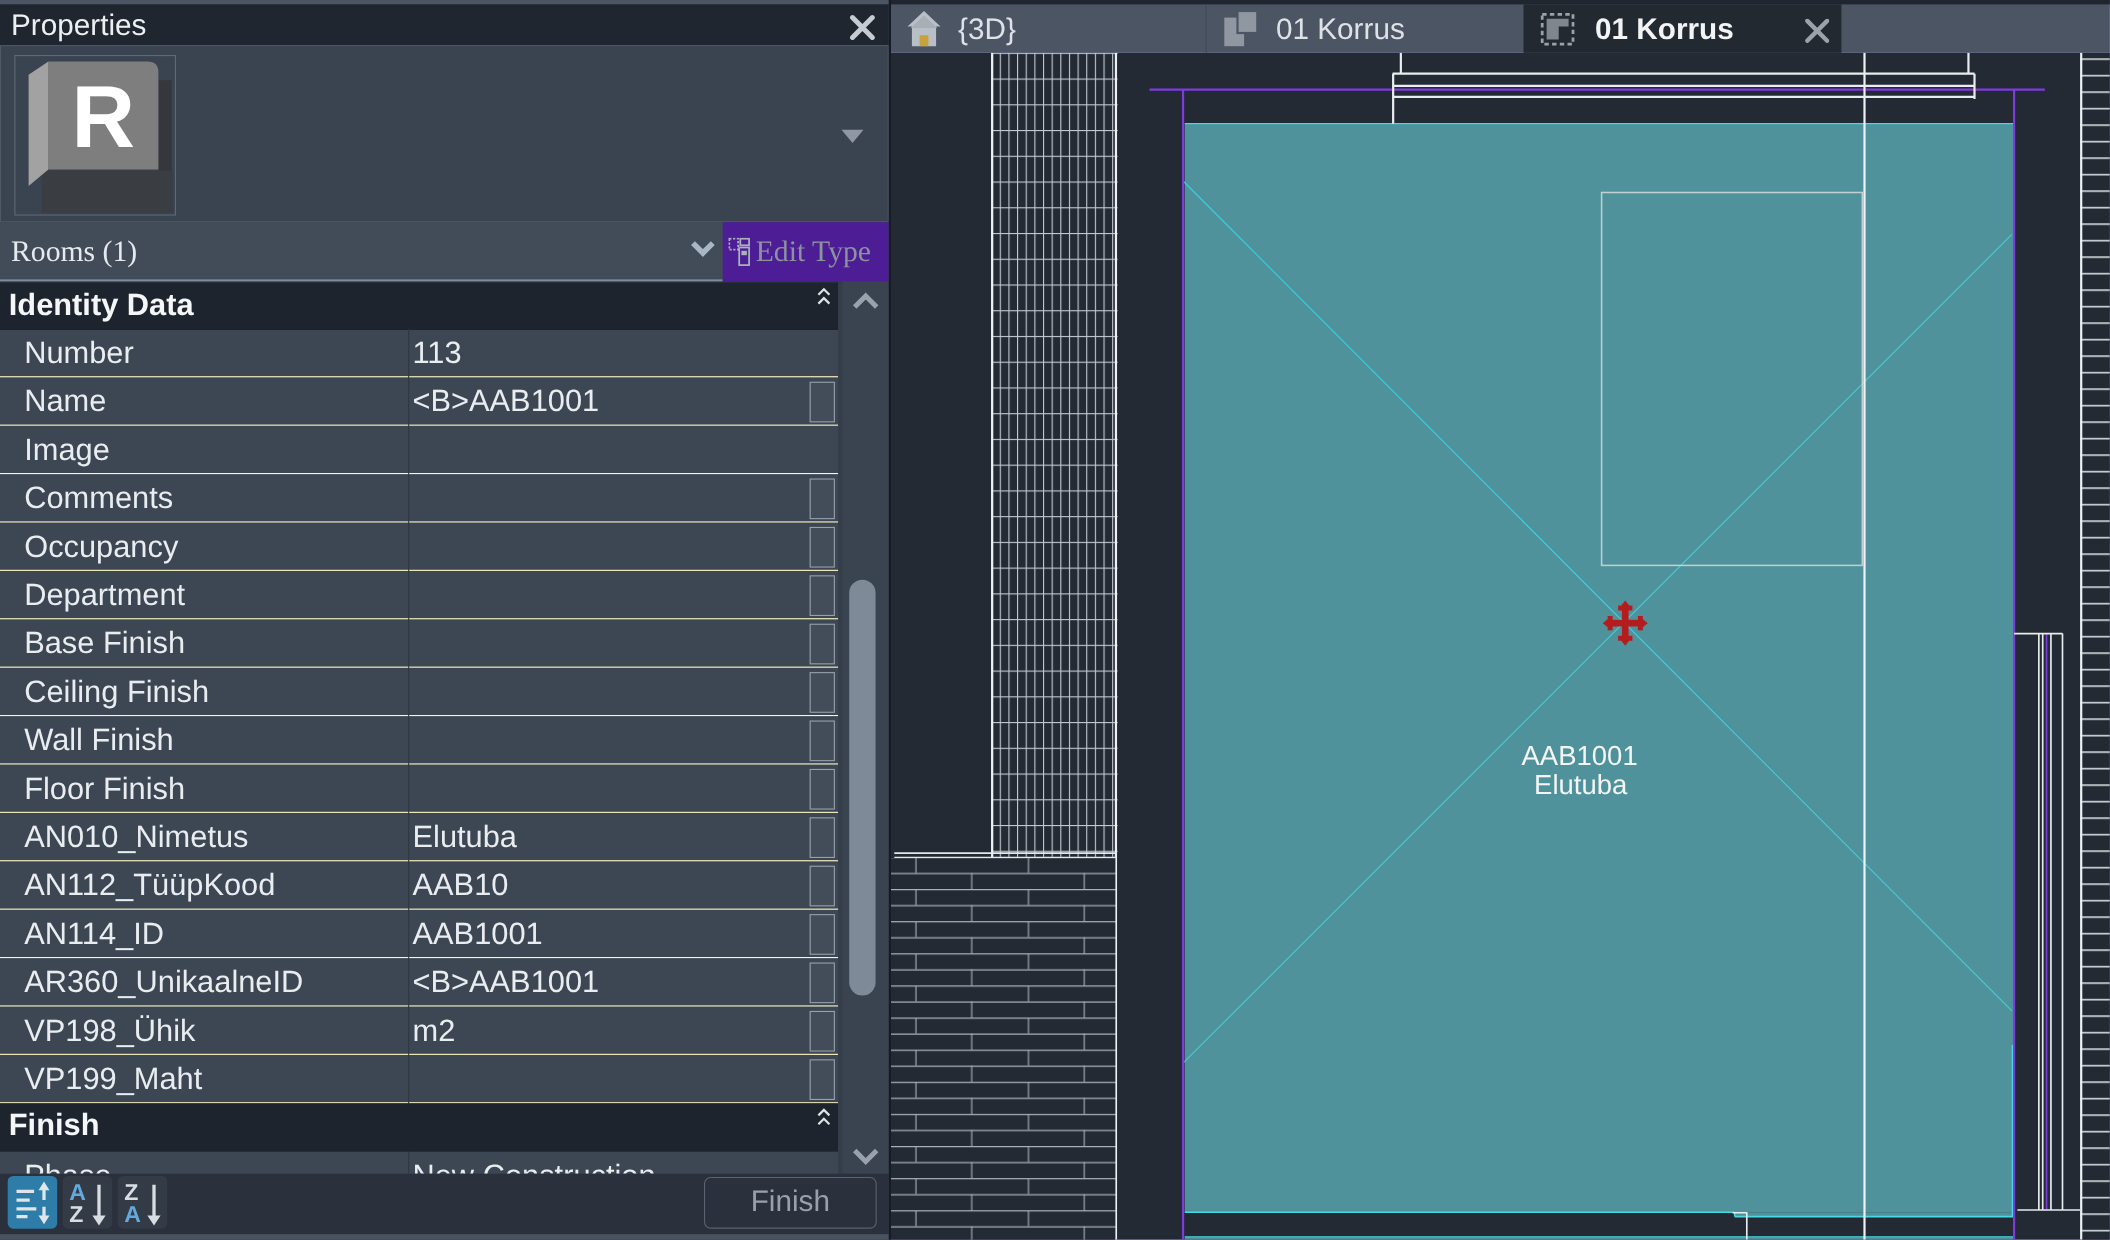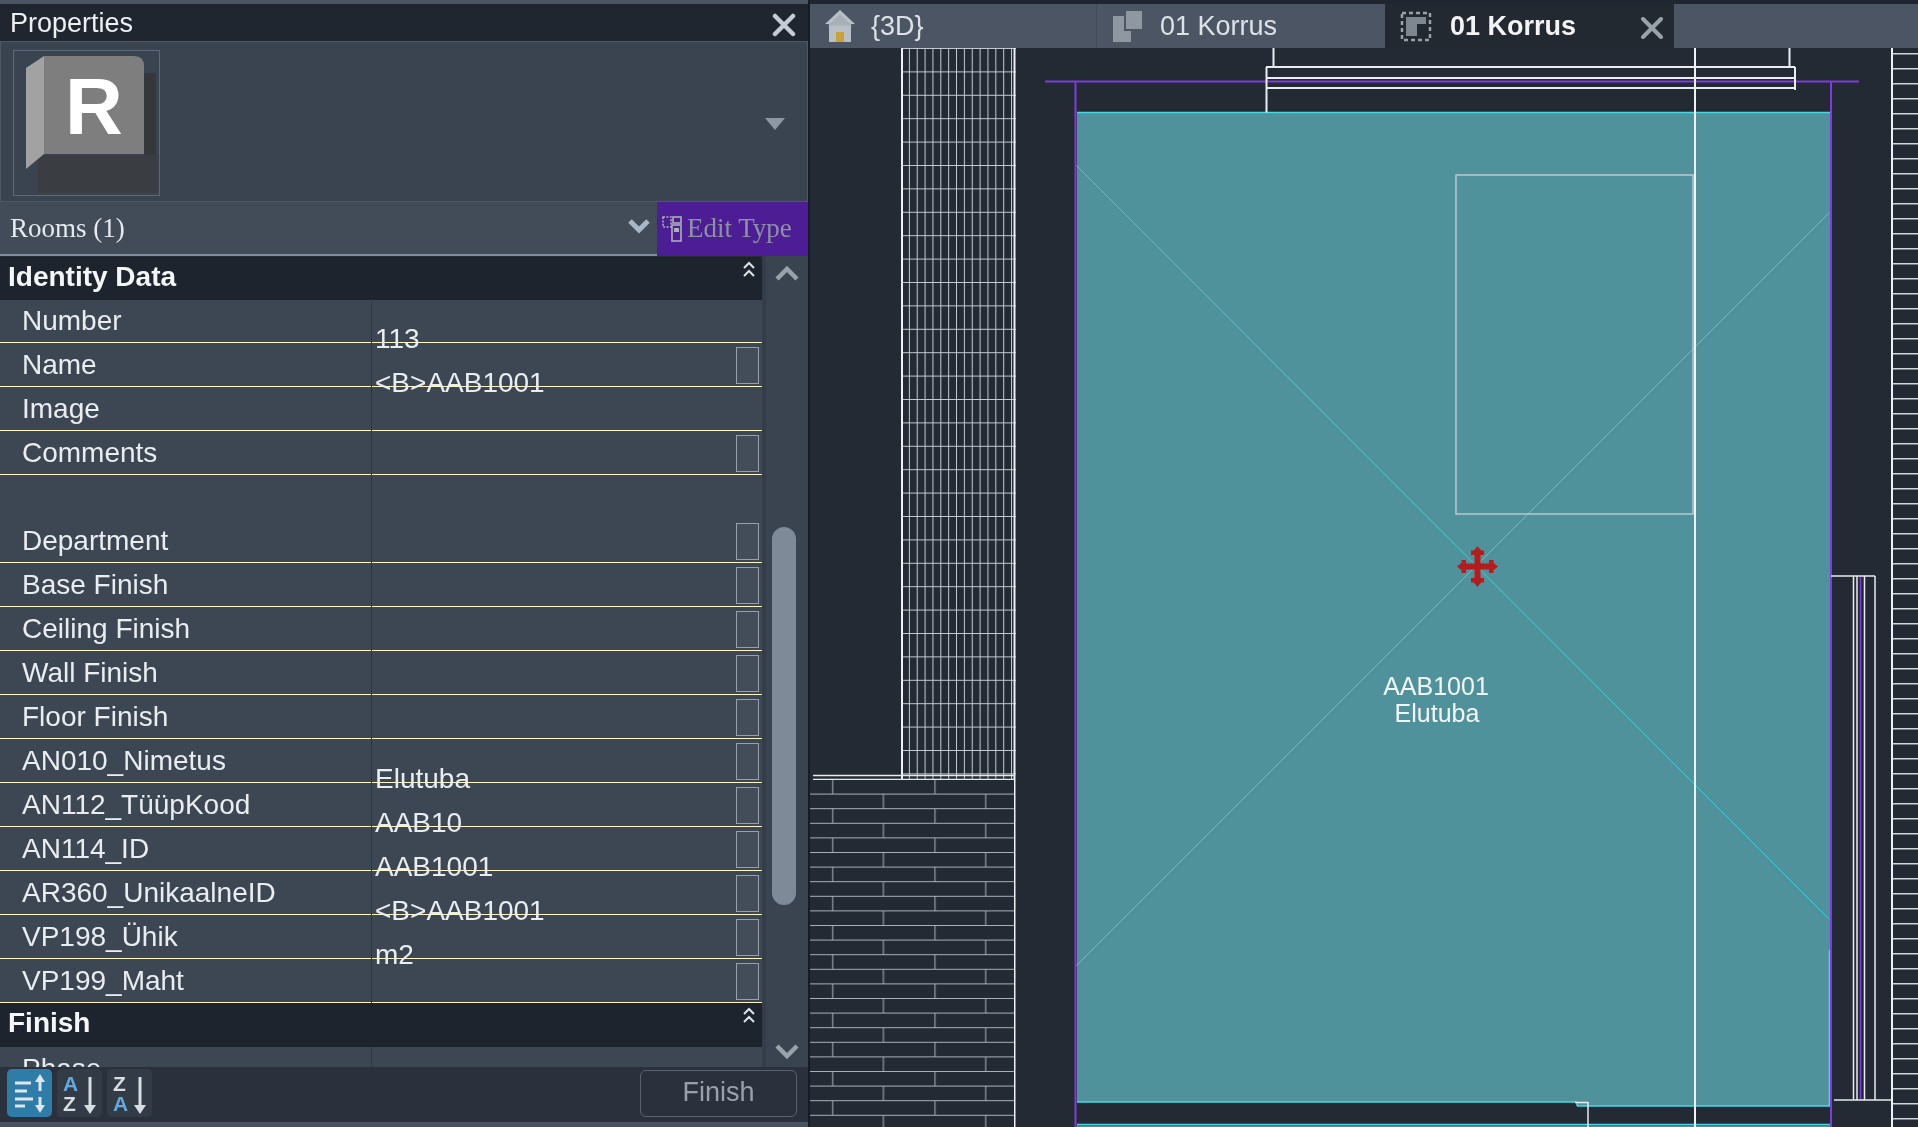--- a/index.html
+++ b/index.html
@@ -18,21 +18,21 @@
 #ddtri{position:absolute;left:764px;top:76px;width:0;height:0;border-left:10px solid transparent;border-right:10px solid transparent;border-top:12px solid #8e97a3;}
 #roomsrow{position:absolute;left:0;top:202px;width:808px;height:54px;background:#424c59;}
 #roomsrow .t{position:absolute;left:10px;top:11px;font-size:27px;color:#e6eaee;font-family:Liberation Serif, serif;}
 #roomsrow .bord{position:absolute;left:0;top:52px;width:657px;height:2px;background:#7e8da0;}
 #edittype{position:absolute;left:657px;top:0px;width:151px;height:54px;background:#4c1d95;}
 #edittype .t{position:absolute;left:30px;top:11px;font-size:27px;color:#8b939f;}
 .hdr{position:absolute;left:0;width:762px;background:#1e242e;height:43px;}
 .hdr .t{position:absolute;left:8px;top:4px;font-size:28px;font-weight:bold;color:#f4f6f8;}
 .row{position:absolute;left:0;width:762px;height:44px;border-bottom:1px solid #fef9c3;}
 .row .lab{position:absolute;left:22px;top:6px;font-size:28px;color:#e9edf0;white-space:nowrap;}
-.row .val{position:absolute;left:375px;top:6px;font-size:28px;color:#e9edf0;white-space:nowrap;margin-top:18px;}
+.row .val{position:absolute;left:375px;top:6px;font-size:28px;color:#e9edf0;white-space:nowrap;}
 .row .abox{position:absolute;left:736px;top:4px;width:23px;height:37px;border:1px solid #97a1ab;background:#434d5a;}
 #colsep{position:absolute;left:371px;top:299px;width:1px;height:768px;background:#2f3842;}
 #gridright{position:absolute;left:762px;top:256px;width:4px;height:811px;background:#343d49;}
 
 #scrollzone{position:absolute;left:766px;top:256px;width:42px;height:811px;background:#3a4350;}
 #sthumb{position:absolute;left:772px;top:527px;width:24px;height:378px;background:#7e8a98;border-radius:12px;}
 
 #toolbar{position:absolute;left:0;top:1067px;width:808px;height:55px;background:#2a313c;}
 .tbtn{position:absolute;top:2px;width:45px;height:48px;border-radius:5px;}
 #btn1{left:7px;background:#2e7ca8;}
@@ -102,20 +102,24 @@
 <div class="row" style="top:343px">
         <div class="lab">Name</div>
         <div class="val">&lt;B&gt;AAB1001</div>
         <div class="abox"></div>
       </div>
 <div class="row" style="top:387px">
         <div class="lab">Image</div>
       </div>
 <div class="row" style="top:431px">
         <div class="lab">Comments</div>
+        <div class="abox"></div>
+      </div>
+<div class="row" style="top:475px">
+        <div class="lab">Occupancy</div>
         <div class="abox"></div>
       </div>
 <div class="row" style="top:519px">
         <div class="lab">Department</div>
         <div class="abox"></div>
       </div>
 <div class="row" style="top:563px">
         <div class="lab">Base Finish</div>
         <div class="abox"></div>
       </div>

